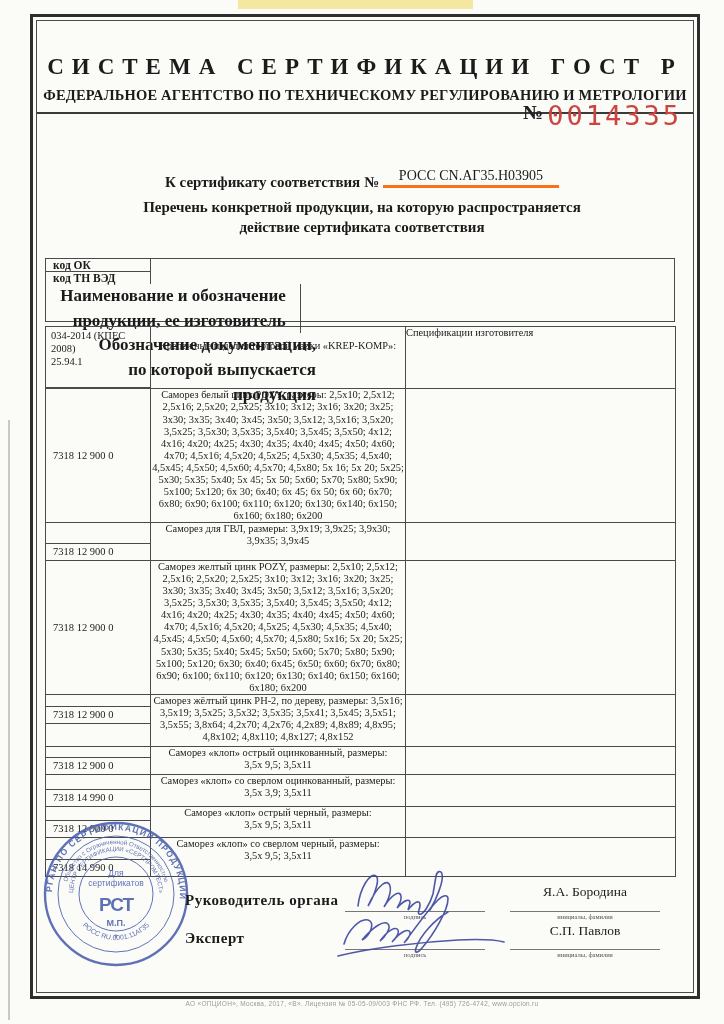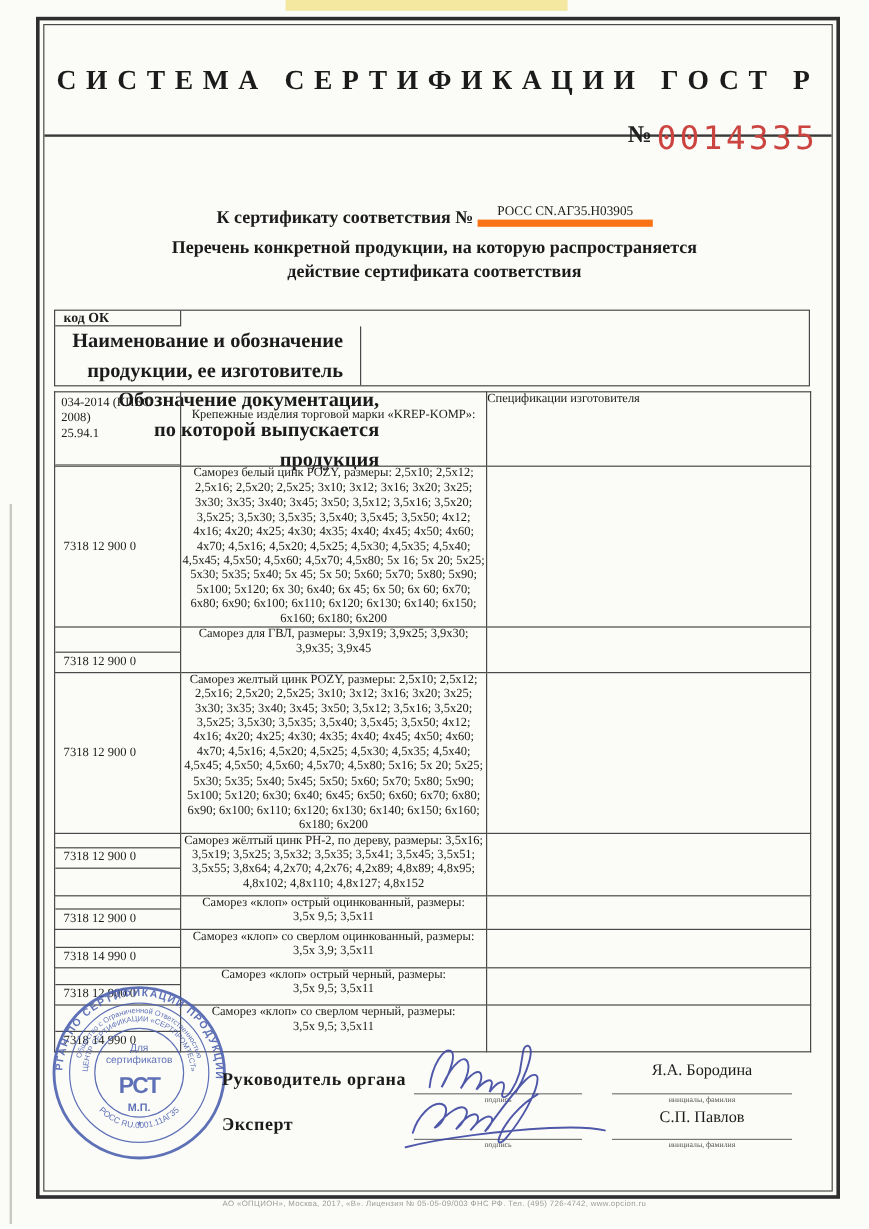--- a/index.html
+++ b/index.html
@@ -18,22 +18,22 @@
   .hdr-agency{position:absolute;left:0;top:66px;width:100%;text-align:center;
     font-size:14.5px;font-weight:bold;letter-spacing:.2px;}
   .hdr-divider{position:absolute;left:0;top:91px;width:100%;border-bottom:2px solid #3a3a3a;}
   .doc-number{position:absolute;right:42px;top:100px;white-space:nowrap;}
   .doc-number .no-sign{font-size:20px;font-weight:bold;color:#222;vertical-align:6px;}
   .doc-number .no-digits{font-family:"DejaVu Sans Mono",monospace;font-size:27px;
     letter-spacing:3px;color:#cc4440;text-align:right;}
   .title-main{position:absolute;left:0;top:132px;width:100%;text-align:center;
     font-size:24px;font-weight:bold;letter-spacing:3px;}
   .cert-line{position:absolute;left:0;top:174px;width:100%;text-align:center;font-size:15px;font-weight:bold;}
-  .cert-value{display:inline-block;font-weight:normal;font-size:11px;
-    border-bottom:6px solid #f97316;padding:0 16px 1px;transform:translateY(-7px);}
+  .cert-value{display:inline-block;font-weight:normal;font-size:14px;
+    border-bottom:3px solid #f97316;padding:0 16px 1px;transform:translateY(-7px);}
   .subtitle{position:absolute;left:0;top:198px;width:100%;text-align:center;
     font-size:15px;font-weight:bold;line-height:1.3;white-space:pre-line;}
   
   .thead-box{position:absolute;left:45px;top:258px;width:630px;height:64px;
     border:1px solid #4a4a4a;display:flex;box-sizing:border-box;flex-direction:column;}
   .thead-c1{width:105px;border-right:1px solid #4a4a4a;display:flex;flex-direction:column;box-sizing:border-box;}
   .thead-c1 div{flex:1;display:flex;align-items:center;padding-left:7px;
     font-size:11.5px;font-weight:bold;box-sizing:border-box;}
   .thead-c1 div:first-child{border-bottom:1px solid #4a4a4a;}
   .thead-c2{width:255px;border-right:1px solid #4a4a4a;box-sizing:border-box;}
@@ -68,20 +68,21 @@
 </head>
 <body>
 
 <div id="page">
   <div class="scan-strip"></div>
   <div class="scan-edge"></div>
 
   <div class="frame-outer">
     <div class="frame-inner">
       <div class="hdr-title">СИСТЕМА СЕРТИФИКАЦИИ ГОСТ Р</div>
+      <div class="hdr-agency">ФЕДЕРАЛЬНОЕ АГЕНТСТВО ПО ТЕХНИЧЕСКОМУ РЕГУЛИРОВАНИЮ И МЕТРОЛОГИИ</div>
       <div class="hdr-divider"></div>
     </div>
   </div>
 
   <div class="doc-number">
     <span class="no-sign">№</span>
     <span class="no-digits">0014335</span>
   </div>
 
 
@@ -89,20 +90,21 @@
     <span>К сертификату соответствия №</span>
     <span class="cert-value">РОСС CN.АГ35.Н03905</span>
   </div>
 
   <div class="subtitle">Перечень конкретной продукции,  на которую распространяется
 действие сертификата соответствия</div>
 
   <div class="thead-box">
     <div class="thead-c1">
       <div>код ОК</div>
+      <div>код ТН ВЭД</div>
     </div>
     <div class="thead-c2">Наименование и обозначение
 продукции, ее изготовитель</div>
     <div class="thead-c3">Обозначение документации,
 по которой выпускается продукция</div>
   </div>
 
   <div class="body-table-wrap">
     <table class="body-table">
       <colgroup>

